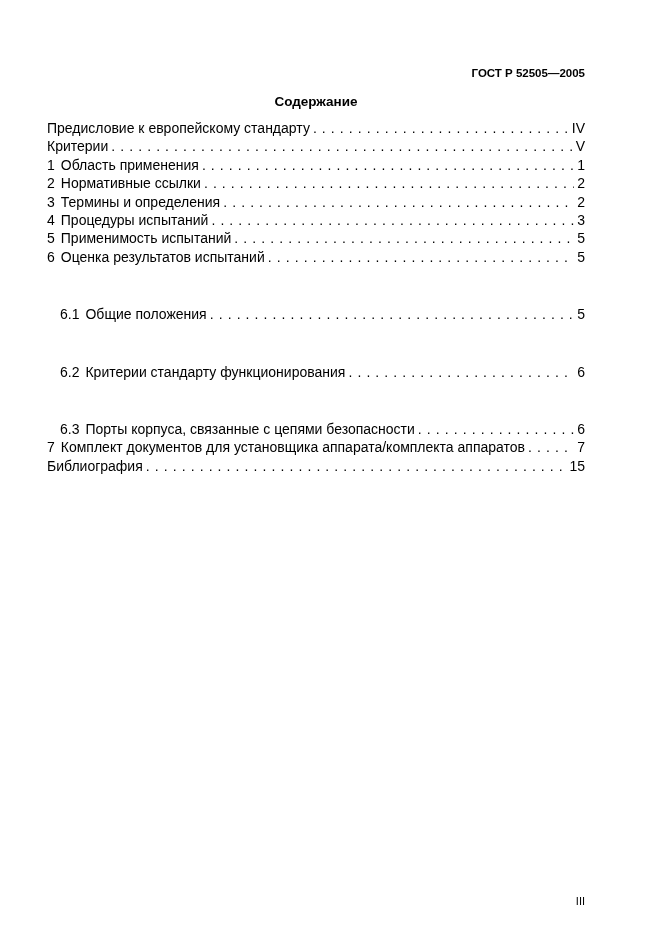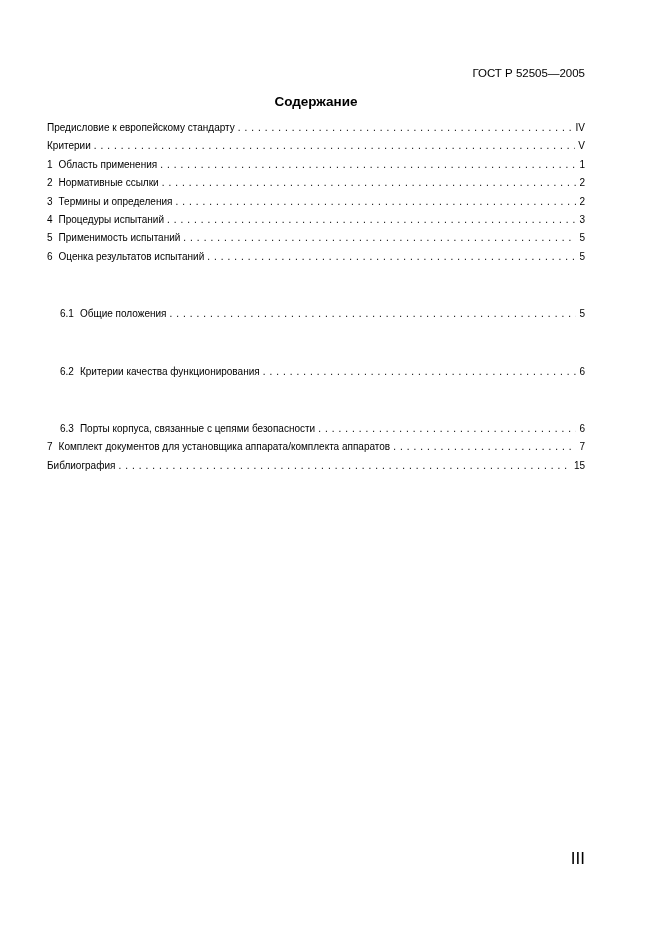--- a/index.html
+++ b/index.html
@@ -18,39 +18,39 @@
     position: relative;
     width: 661px;
     height: 936px;
     box-sizing: border-box;
     padding: 66px 76px 0 47px;
     background: #ffffff;
     overflow: hidden;
   }
   .doc-ref {
     text-align: right;
-    font-weight: 400;
+    font-weight: 700;
     font-size: 11.5px;
     line-height: 14px;
     white-space: nowrap;
   }
   .doc-title {
     text-align: center;
     font-weight: 700;
     font-size: 13.5px;
     line-height: 16px;
     margin: 14px 0 0 0;
   }
   .toc {
     margin-top: 9px;
   }
   .toc-row {
     display: flex;
     align-items: baseline;
-    font-size: 10px;
+    font-size: 14px;
     line-height: 18.4px;
     height: 18.4px;
   }
   .toc-row .num {
     flex: 0 0 auto;
     margin-right: 6px;
     white-space: nowrap;
   }
   .toc-row .num:empty { display: none; }
   .toc-row .label {
@@ -70,23 +70,23 @@
   }
   .toc-row .pageref {
     flex: 0 0 auto;
     white-space: nowrap;
     text-align: right;
   }
   .toc-row.sub { padding-left: 13px; margin-top: 39px; }
   .toc-row.italic .label { }
   .page-num {
     position: absolute;
-    top: 852px;
+    top: 894px;
     right: 76px;
-    font-size: 17px;
+    font-size: 11px;
     line-height: 14px;
   }
 </style>
 </head>
 <body>
 
 <div class="page">
   <div class="doc-ref">ГОСТ Р 52505—2005</div>
 
   <h1 class="doc-title">Содержание</h1>
@@ -150,21 +150,21 @@
 
   <div class="toc-row sub">
     <span class="num">6.1</span>
     <span class="label">Общие положения</span>
     <span class="leader"></span>
     <span class="pageref">5</span>
   </div>
 
   <div class="toc-row sub">
     <span class="num">6.2</span>
-    <span class="label">Критерии качества функционирования</span>
+    <span class="label">Критерии стандарту функционирования</span>
     <span class="leader"></span>
     <span class="pageref">6</span>
   </div>
 
   <div class="toc-row sub">
     <span class="num">6.3</span>
     <span class="label">Порты корпуса, связанные с цепями безопасности</span>
     <span class="leader"></span>
     <span class="pageref">6</span>
   </div>

